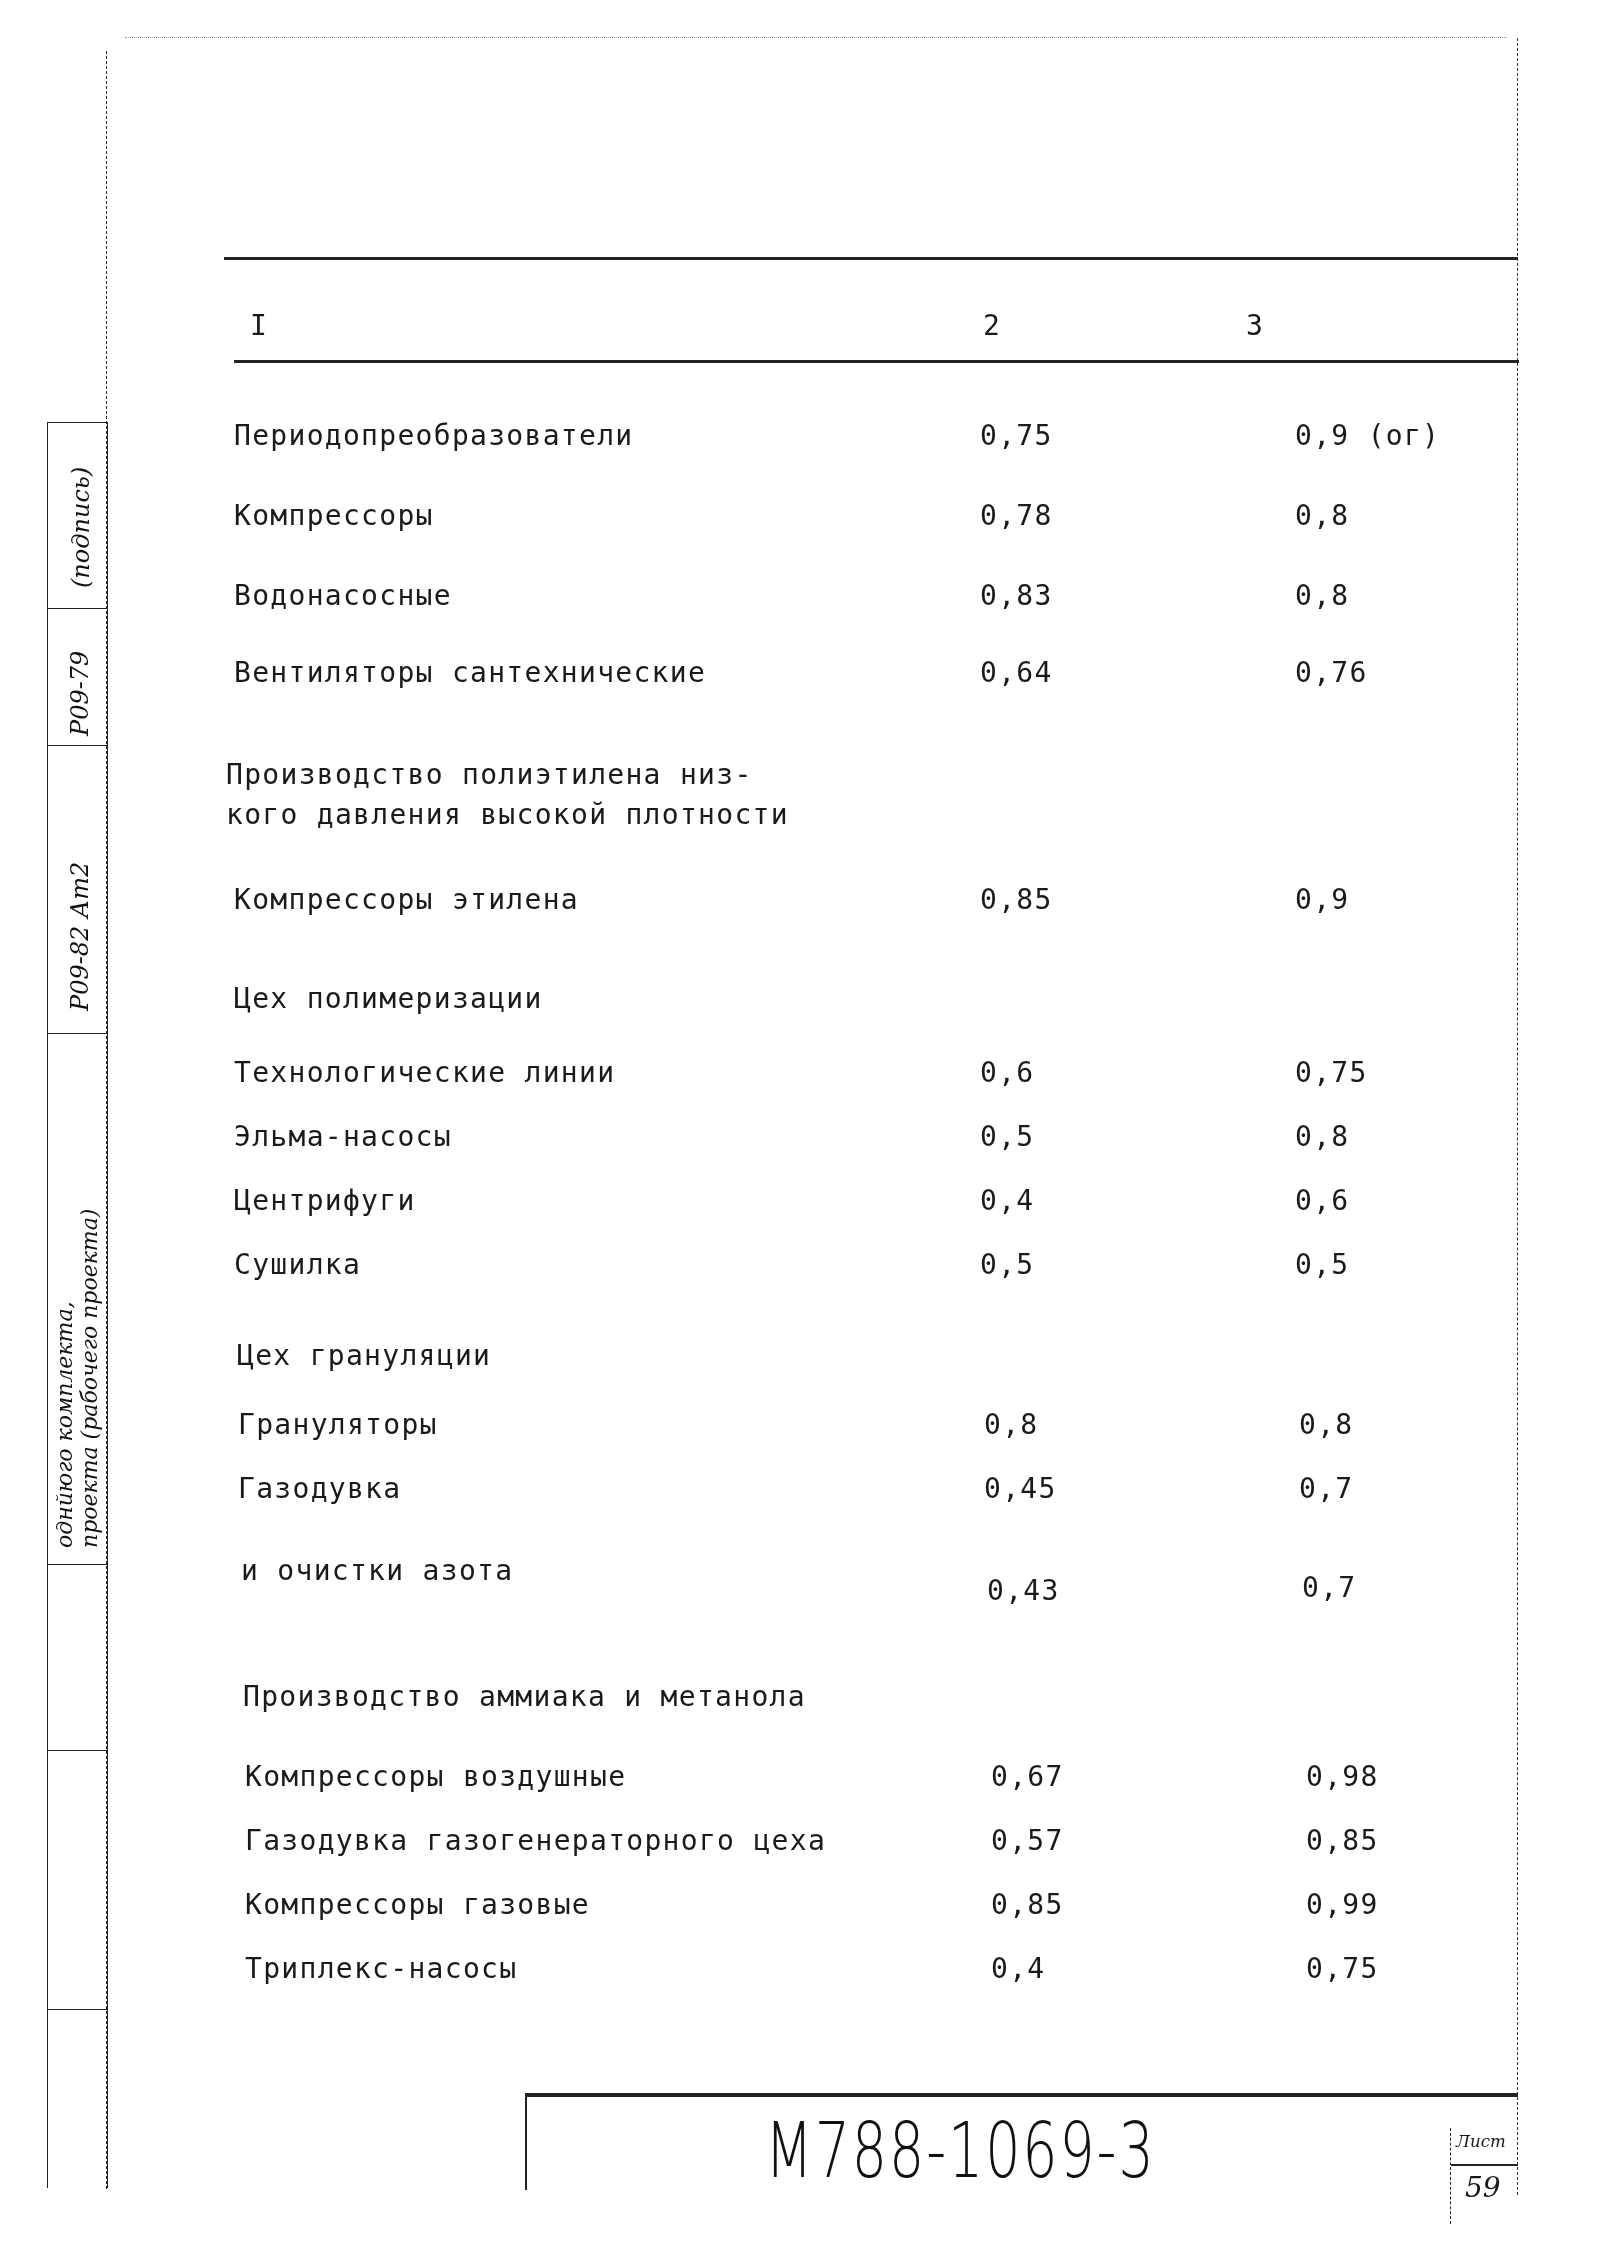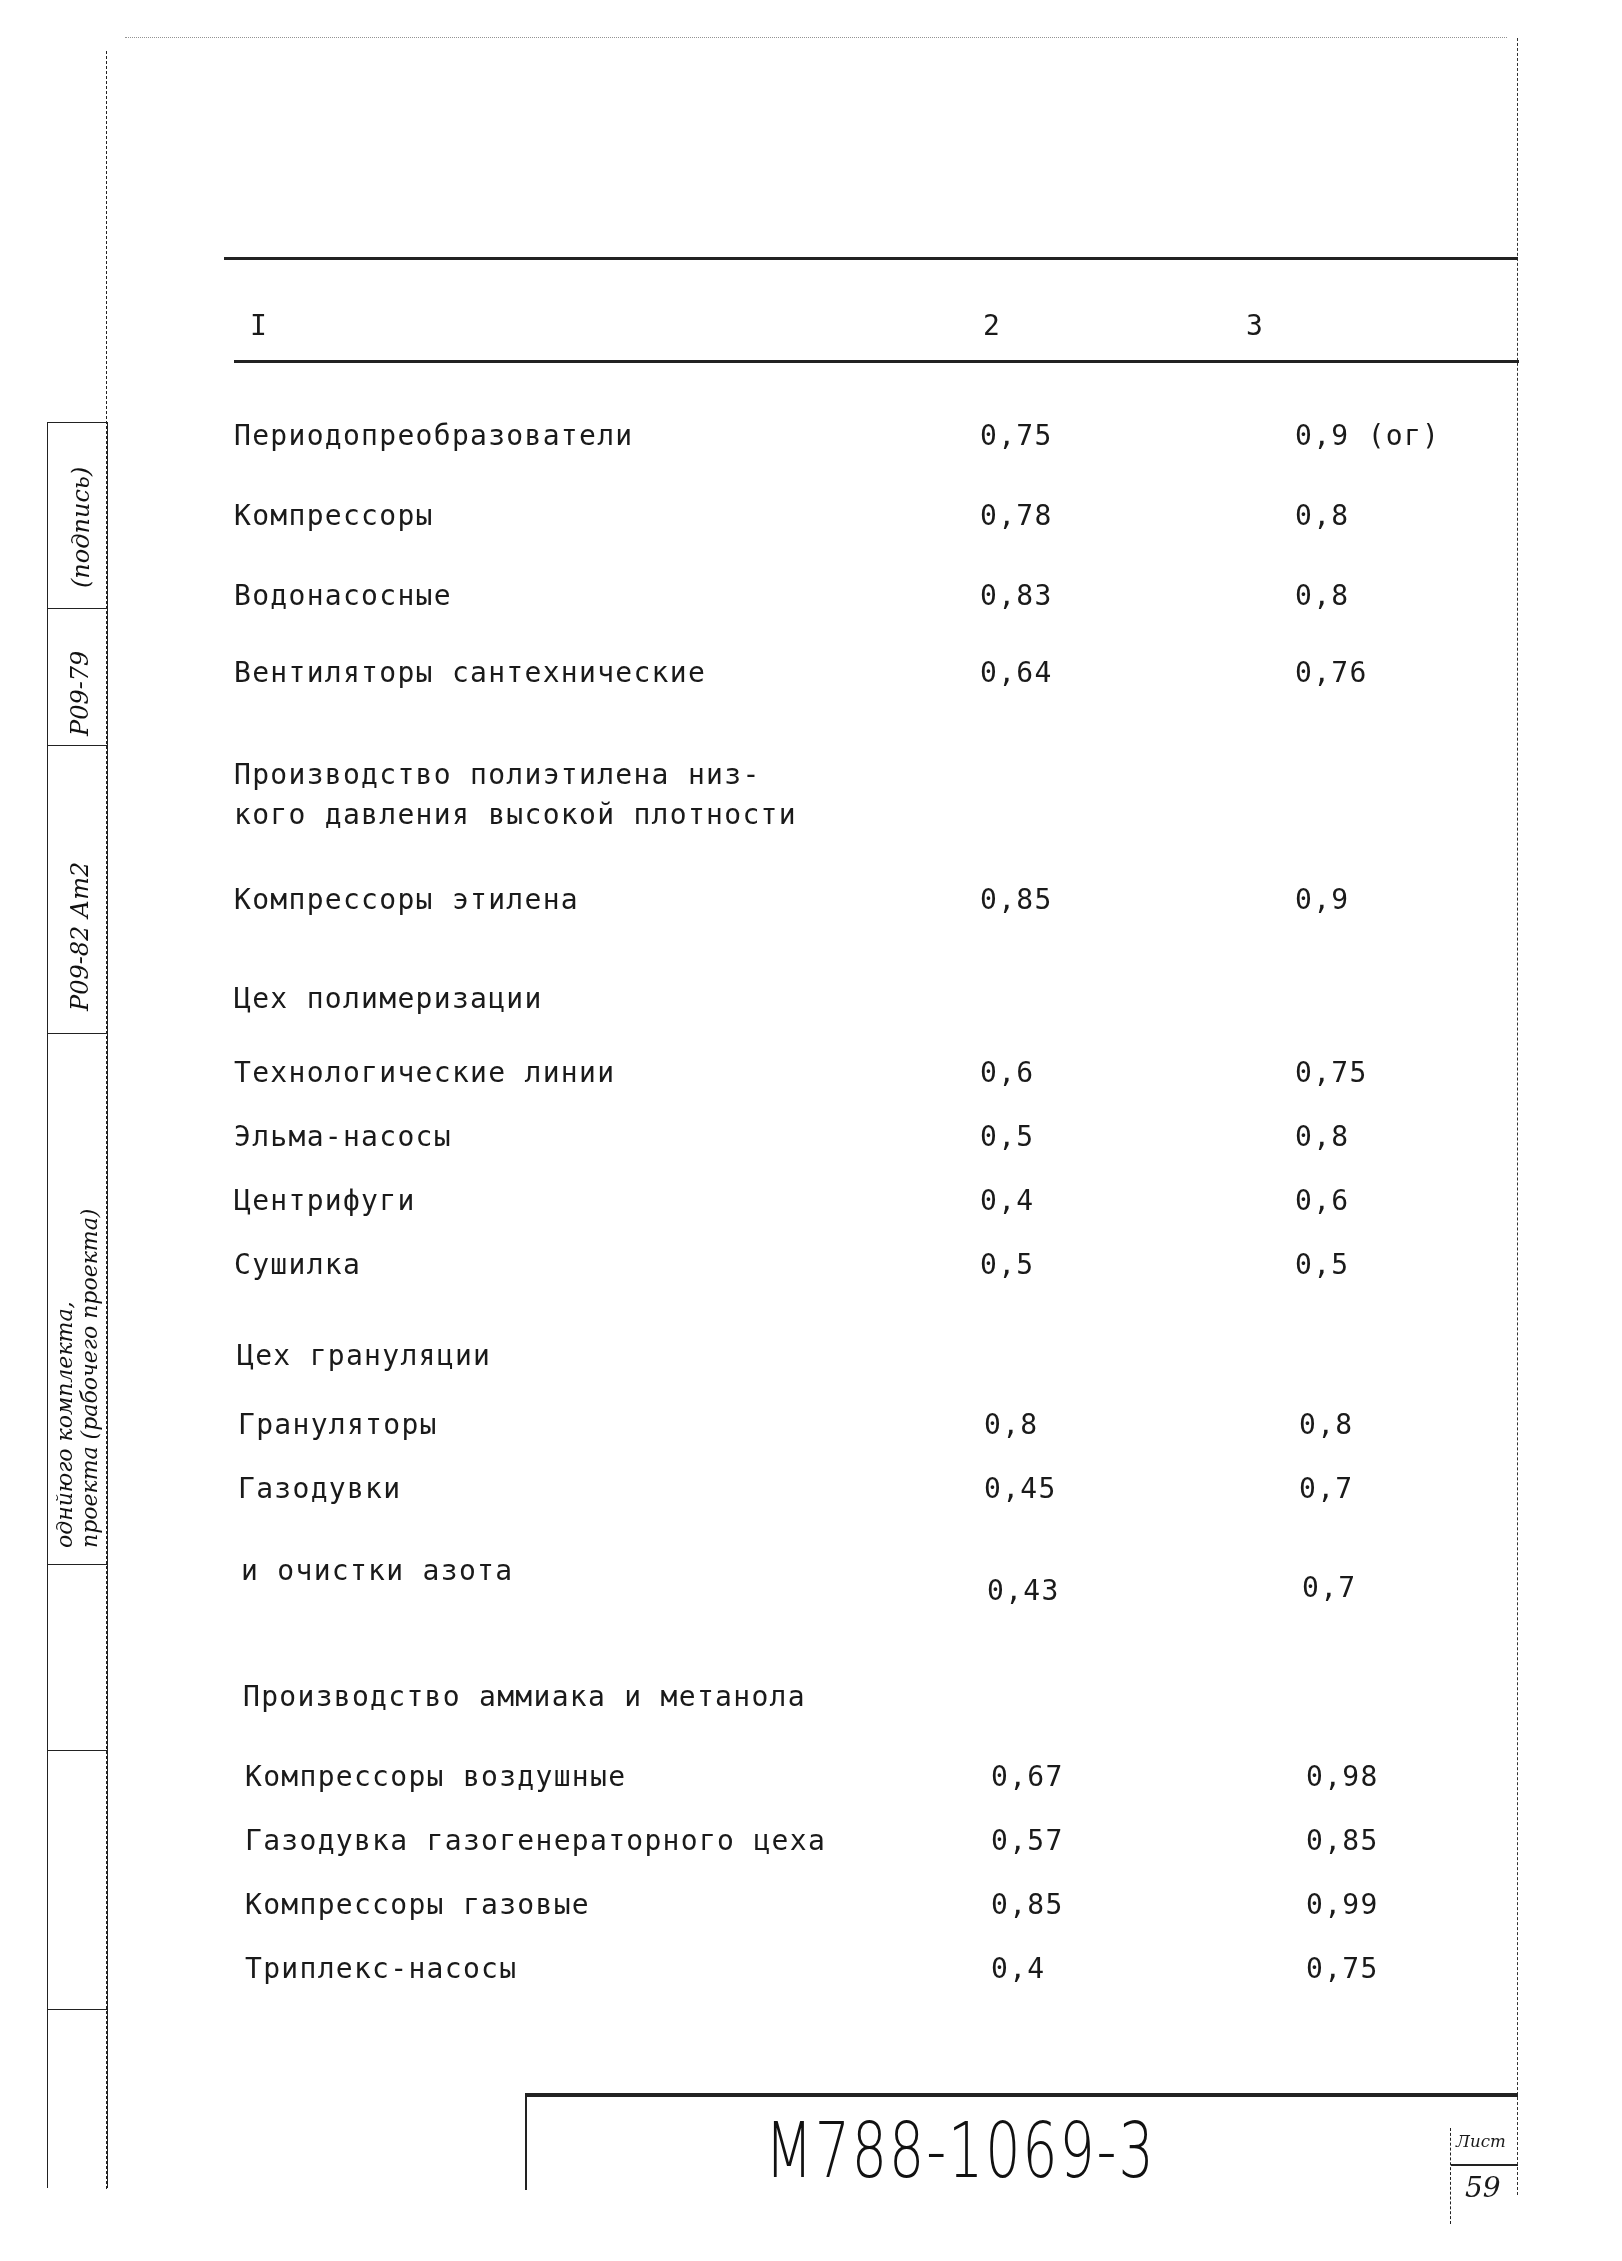--- a/index.html
+++ b/index.html
@@ -75,21 +75,21 @@
   <span class="name">Водонасосные</span>
   <span class="v2">0,83</span>
   <span class="v3">0,8</span>
 </div>
 <div class="row" style="left:234px; top:656px;">
   <span class="name">Вентиляторы сантехнические</span>
   <span class="v2">0,64</span>
   <span class="v3">0,76</span>
 </div>
 
-<div class="section" style="left:234px; top:755px;">
+<div class="section" style="left:226px; top:755px;">
   <div>Производство полиэтилена низ-</div>
   <div class="u">кого давления высокой плотности</div>
 </div>
 
 <div class="row" style="left:234px; top:883px;">
   <span class="name">Компрессоры этилена</span>
   <span class="v2">0,85</span>
   <span class="v3">0,9</span>
 </div>
 
@@ -121,21 +121,21 @@
 <div class="section" style="left:237px; top:1328px;margin-top:8px;">
   <div class="u">Цех грануляции</div>
 </div>
 
 <div class="row" style="left:238px; top:1408px;">
   <span class="name">Грануляторы</span>
   <span class="v2">0,8</span>
   <span class="v3">0,8</span>
 </div>
 <div class="row" style="left:238px; top:1472px;">
-  <span class="name">Газодувки</span>
+  <span class="name">Газодувка</span>
   <span class="v2">0,45</span>
   <span class="v3">0,7</span>
 </div>
 
 <div class="row" style="left:241px; top:1552px;">
   <div class="name twoline">
     <div>и очистки азота</div>
   </div>
   <span class="v2" style="top:22.4px;">0,43</span>
   <span class="v3" style="top:19px;">0,7</span>

